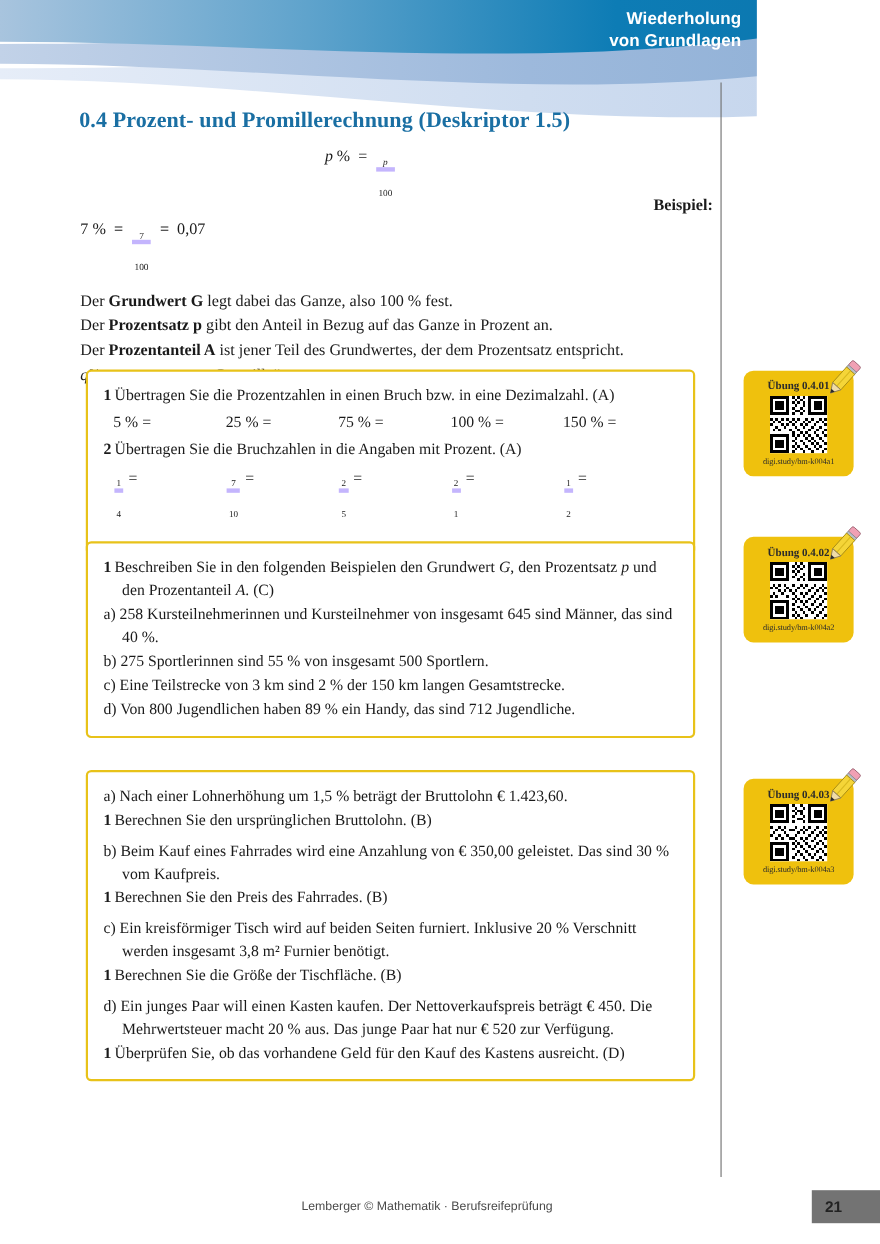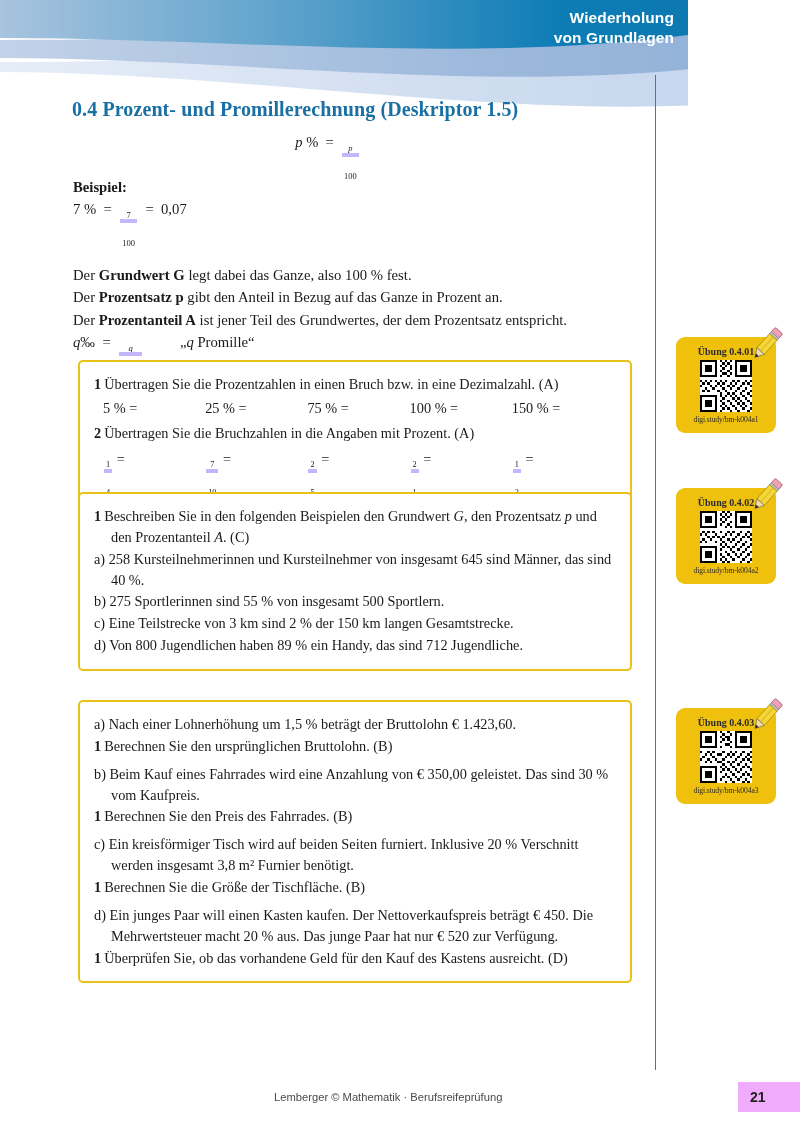--- a/index.html
+++ b/index.html
@@ -85,37 +85,37 @@
 
   
   .intro {
     position: absolute;
     left: 73px;
     top: 176px;
     width: 575px;
     font-size: 14.7px;
     line-height: 1.52;
   }
-  .intro .lbl { font-weight: bold; }
+  .intro .lbl { font-weight: bold; text-align: right; }
   .intro-row { white-space: nowrap; }
 
   
   .exbox {
     position: absolute;
     left: 78px;
     width: 554px;
     box-sizing: border-box;
     border: 2px solid #e8c219;
     border-radius: 5px;
     background: #ffffff;
     padding: 12px 16px 12px 14px;
     font-size: 14.3px;
     line-height: 1.46;
   }
-  .exbox-1 { top: 360px; }
+  .exbox-1 { top: 336px; }
   .exbox-2 { top: 492px; }
   .exbox-3 { top: 700px; }
   .task-num { font-weight: bold; padding-right: 3px; }
   .hang {
     padding-left: 17px;
     text-indent: -17px;
     margin: 0 0 1px 0;
   }
   .hang-tight {
     padding-left: 15px;
@@ -190,21 +190,21 @@
     font-family: "Liberation Sans", sans-serif;
     font-size: 11.2px;
     color: #4a4a4a;
   }
   .page-badge {
     position: absolute;
     right: 0;
     top: 1082px;
     width: 62px;
     height: 30px;
-    background: #f0abfc;
+    background: #737373;
     display: flex;
     align-items: center;
     justify-content: flex-start;
     padding-left: 12px;
     box-sizing: border-box;
     font-family: "Liberation Sans", sans-serif;
     font-weight: bold;
     font-size: 14px;
     color: #222222;
   }

